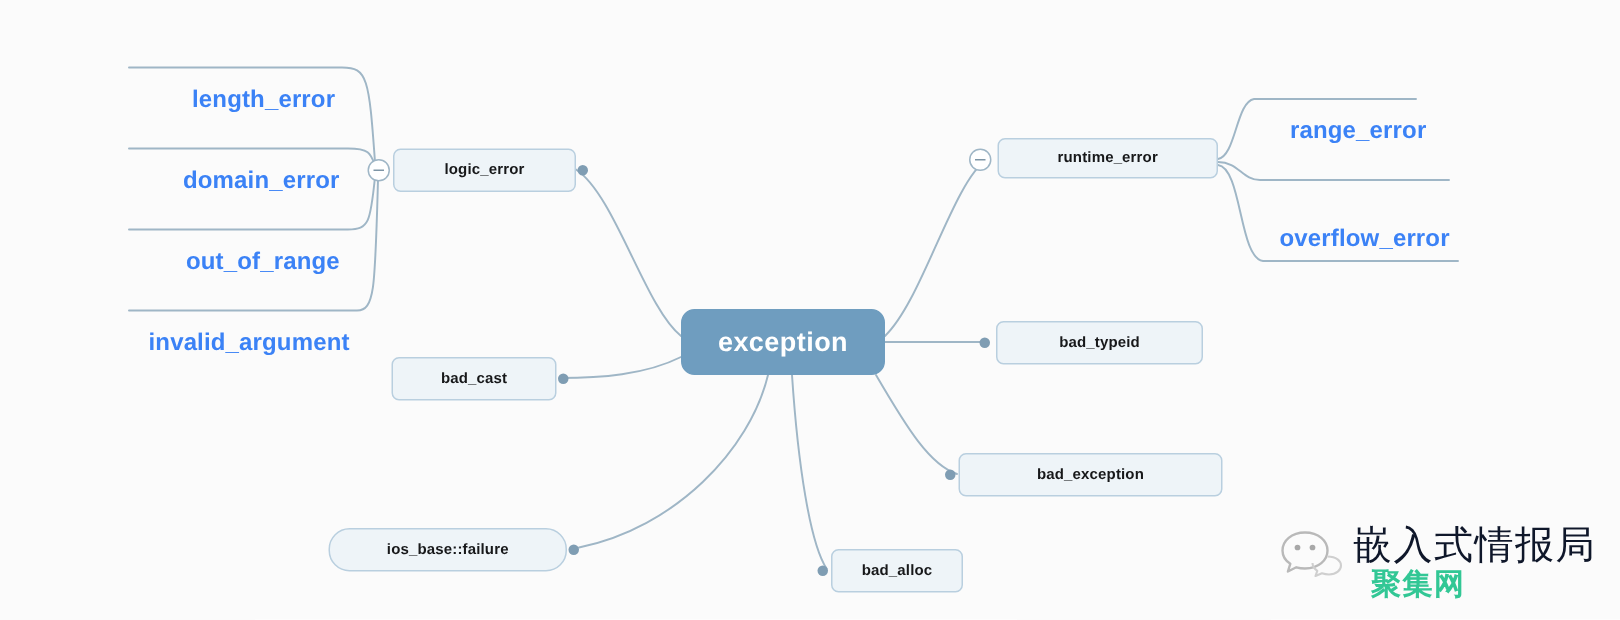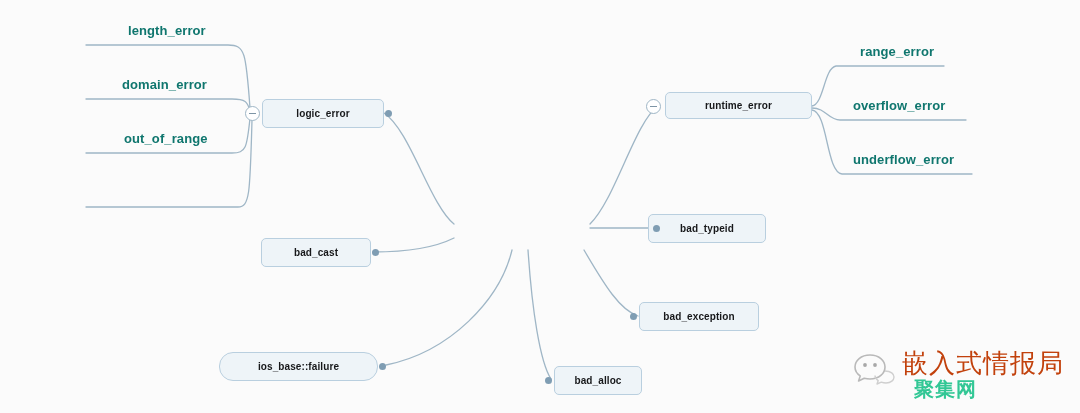--- a/index.html
+++ b/index.html
@@ -49,25 +49,26 @@
     color: #17181a;
     font-size: 10px;
     font-weight: bold;
     letter-spacing: .1px;
   }
 
   
   .leaf {
     position: absolute;
     z-index: 3;
-    color: #0f766e;
-    font-size: 13px;
+    color: #3b82f6;
+    font-size: 16px;
     font-weight: bold;
     white-space: nowrap;
     letter-spacing: .1px;
+    margin-top: 35px;
   }
 
   
   .toggle {
     position: absolute;
     width: 15px;
     height: 15px;
     box-sizing: border-box;
     border: 1px solid #9fb6c6;
     border-radius: 50%;
@@ -108,21 +109,21 @@
     left: 0px;
     top: 6px;
     width: 44px;
     height: 36px;
   }
   #wm-title {
     position: absolute;
     left: 50px;
     top: 2px;
     font-size: 26px;
-    color: #c2410c;
+    color: #0f172a;
     white-space: nowrap;
     letter-spacing: 1px;
   }
   #wm-sub {
     position: absolute;
     left: 62px;
     top: 32px;
     font-size: 20px;
     font-weight: bold;
     color: #2fc архив;
@@ -157,46 +158,49 @@
       <path d="M 86 99 L 232 99 C 246 99 247 102 250 110"></path>
       <path d="M 86 153 L 232 153 C 246 153 247 148 250 118"></path>
       <path d="M 86 207 L 238 207 C 250 207 250 192 252 120"></path>
 
       <path d="M 812 106 C 824 104 824 68 836 66 L 944 66"></path>
       <path d="M 812 108 C 826 108 828 120 840 120 L 966 120"></path>
       <path d="M 812 110 C 828 112 826 172 842 174 L 972 174"></path>
     </g>
   </svg>
 
+  <div class="node node-root" style="left:454px; top:206px; width:136px; height:44px;">
+    <span>exception</span>
+  </div>
 
   <div class="node node-box" style="left:262px; top:99px; width:122px; height:29px;">
     <span>logic_error</span>
   </div>
   <div class="toggle" style="left:245px; top:106px;"></div>
   <div class="dot" style="left:385px; top:110px;"></div>
 
   <div class="leaf" style="left:128px; top:23px;">length_error</div>
   <div class="leaf" style="left:122px; top:77px;">domain_error</div>
   <div class="leaf" style="left:124px; top:131px;">out_of_range</div>
+  <div class="leaf" style="left:99px; top:185px;">invalid_argument</div>
 
   <div class="node node-box" style="left:665px; top:92px; width:147px; height:27px;">
     <span>runtime_error</span>
   </div>
   <div class="toggle" style="left:646px; top:99px;"></div>
 
   <div class="leaf" style="left:860px; top:44px;">range_error</div>
-  <div class="leaf" style="left:853px; top:98px;">overflow_error</div>
-  <div class="leaf" style="left:853px; top:152px;">underflow_error</div>
-
-  <div class="node node-box" style="left:648px; top:214px; width:118px; height:29px;">
+  <div class="leaf" style="left:853px; top:116px;">overflow_error</div>
+
+  <div class="node node-box" style="left:664px; top:214px; width:138px; height:29px;">
     <span>bad_typeid</span>
   </div>
   <div class="dot" style="left:653px; top:225px;"></div>
 
-  <div class="node node-box" style="left:639px; top:302px; width:120px; height:29px;">
+  <div class="node node-box" style="left:639px; top:302px; width:176px; height:29px;">
     <span>bad_exception</span>
   </div>
   <div class="dot" style="left:630px; top:313px;"></div>
 
   <div class="node node-box" style="left:554px; top:366px; width:88px; height:29px;">
     <span>bad_alloc</span>
   </div>
   <div class="dot" style="left:545px; top:377px;"></div>
 
   <div class="node node-box" style="left:261px; top:238px; width:110px; height:29px;justify-content:center;">

